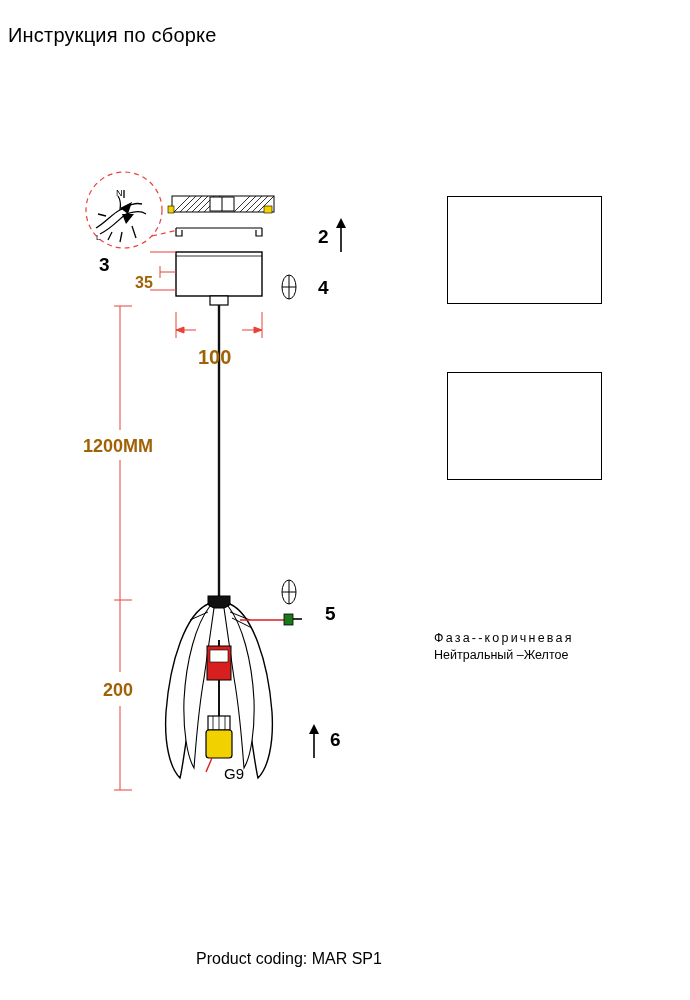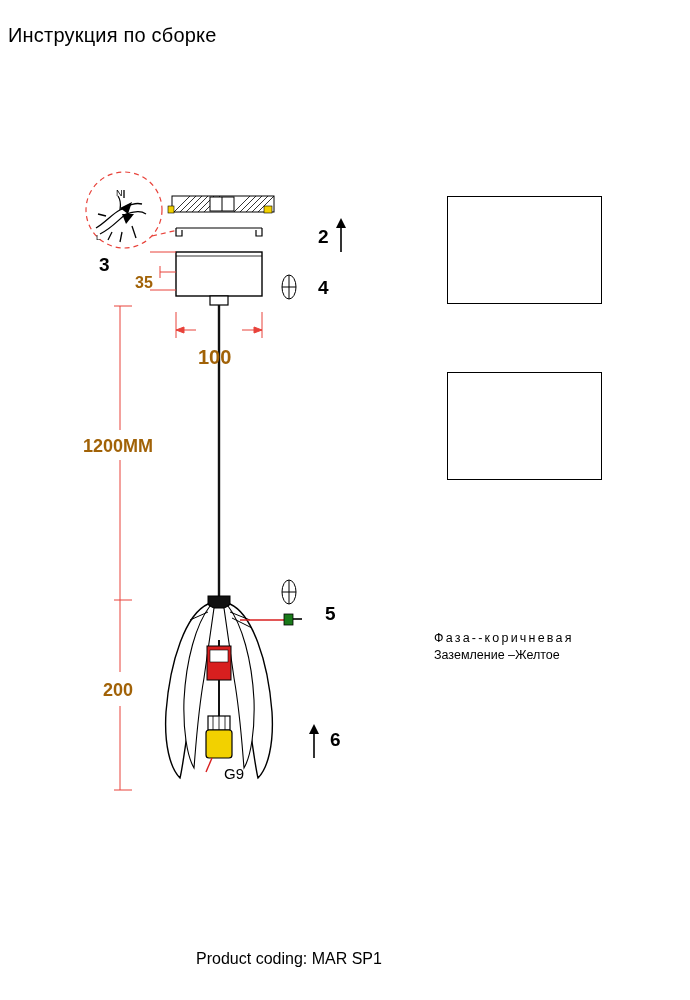--- a/index.html
+++ b/index.html
@@ -297,16 +297,16 @@
 <div class="bigdigit" style="left:524px; top:265px;">1</div>
 
 <div class="offtxt" style="left:466px; top:460px;">on</div>
 <div class="bigdigit" style="left:512px; top:442px;">7</div>
 
 <div class="panel panel-1"></div>
 <div class="panel panel-2"></div>
 
 <div class="legend">
   <div class="l1">Фаза--коричневая</div>
-  <div>Заземление –Желтое</div>
+  <div>Нейтральный –Желтое</div>
 </div>
 
 <div class="footer">Product coding: MAR SP1</div>
 
 </body></html>

